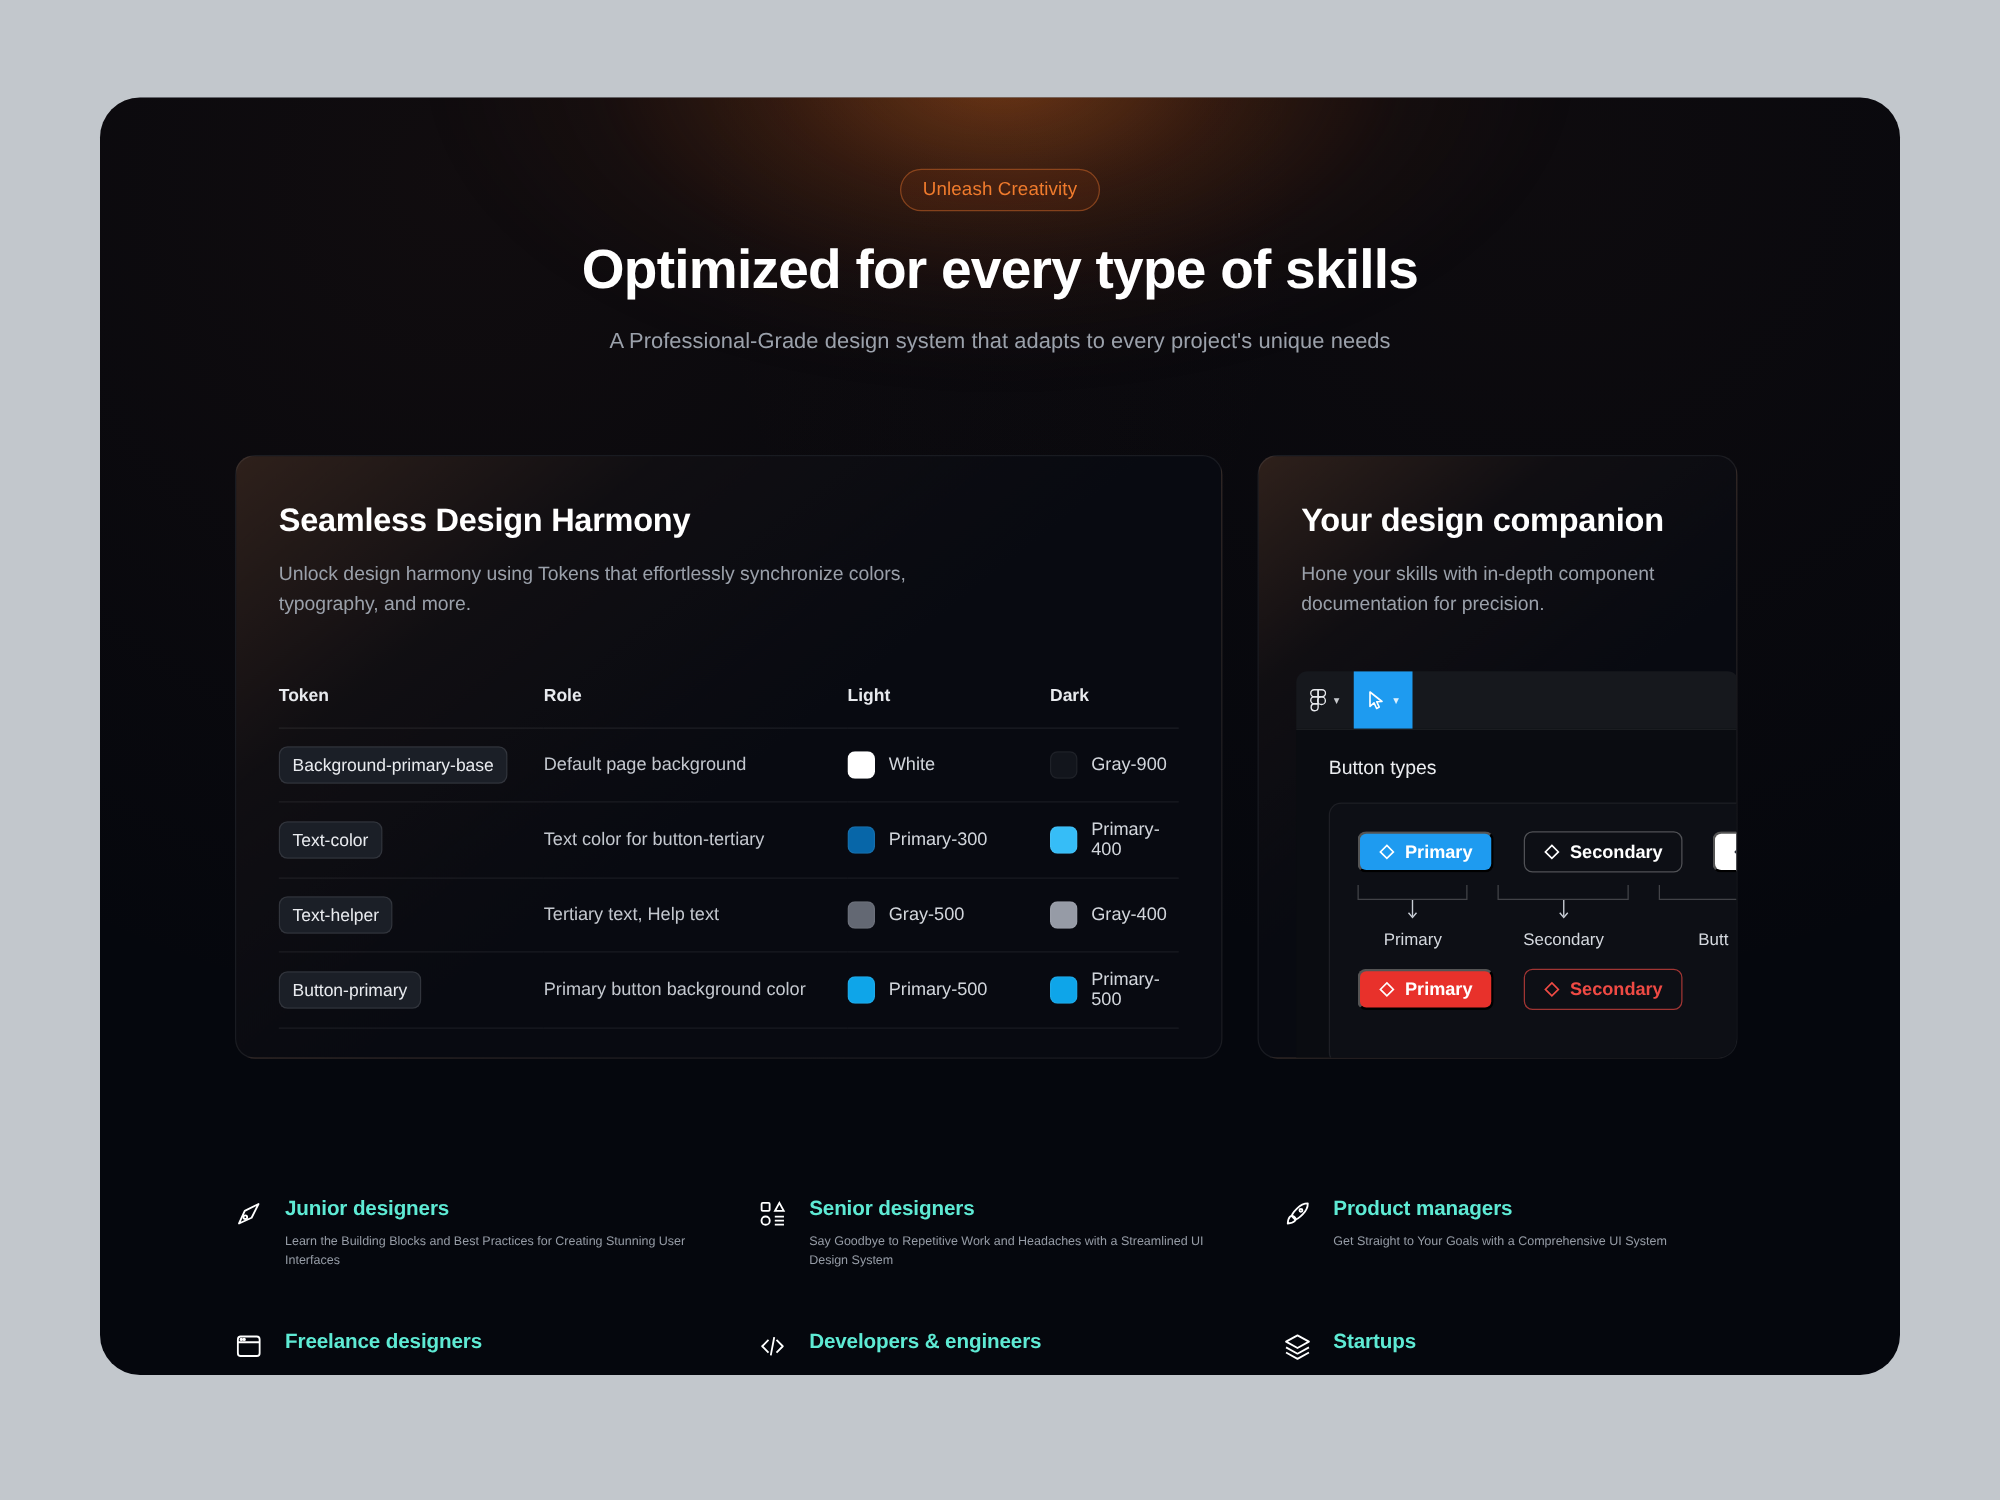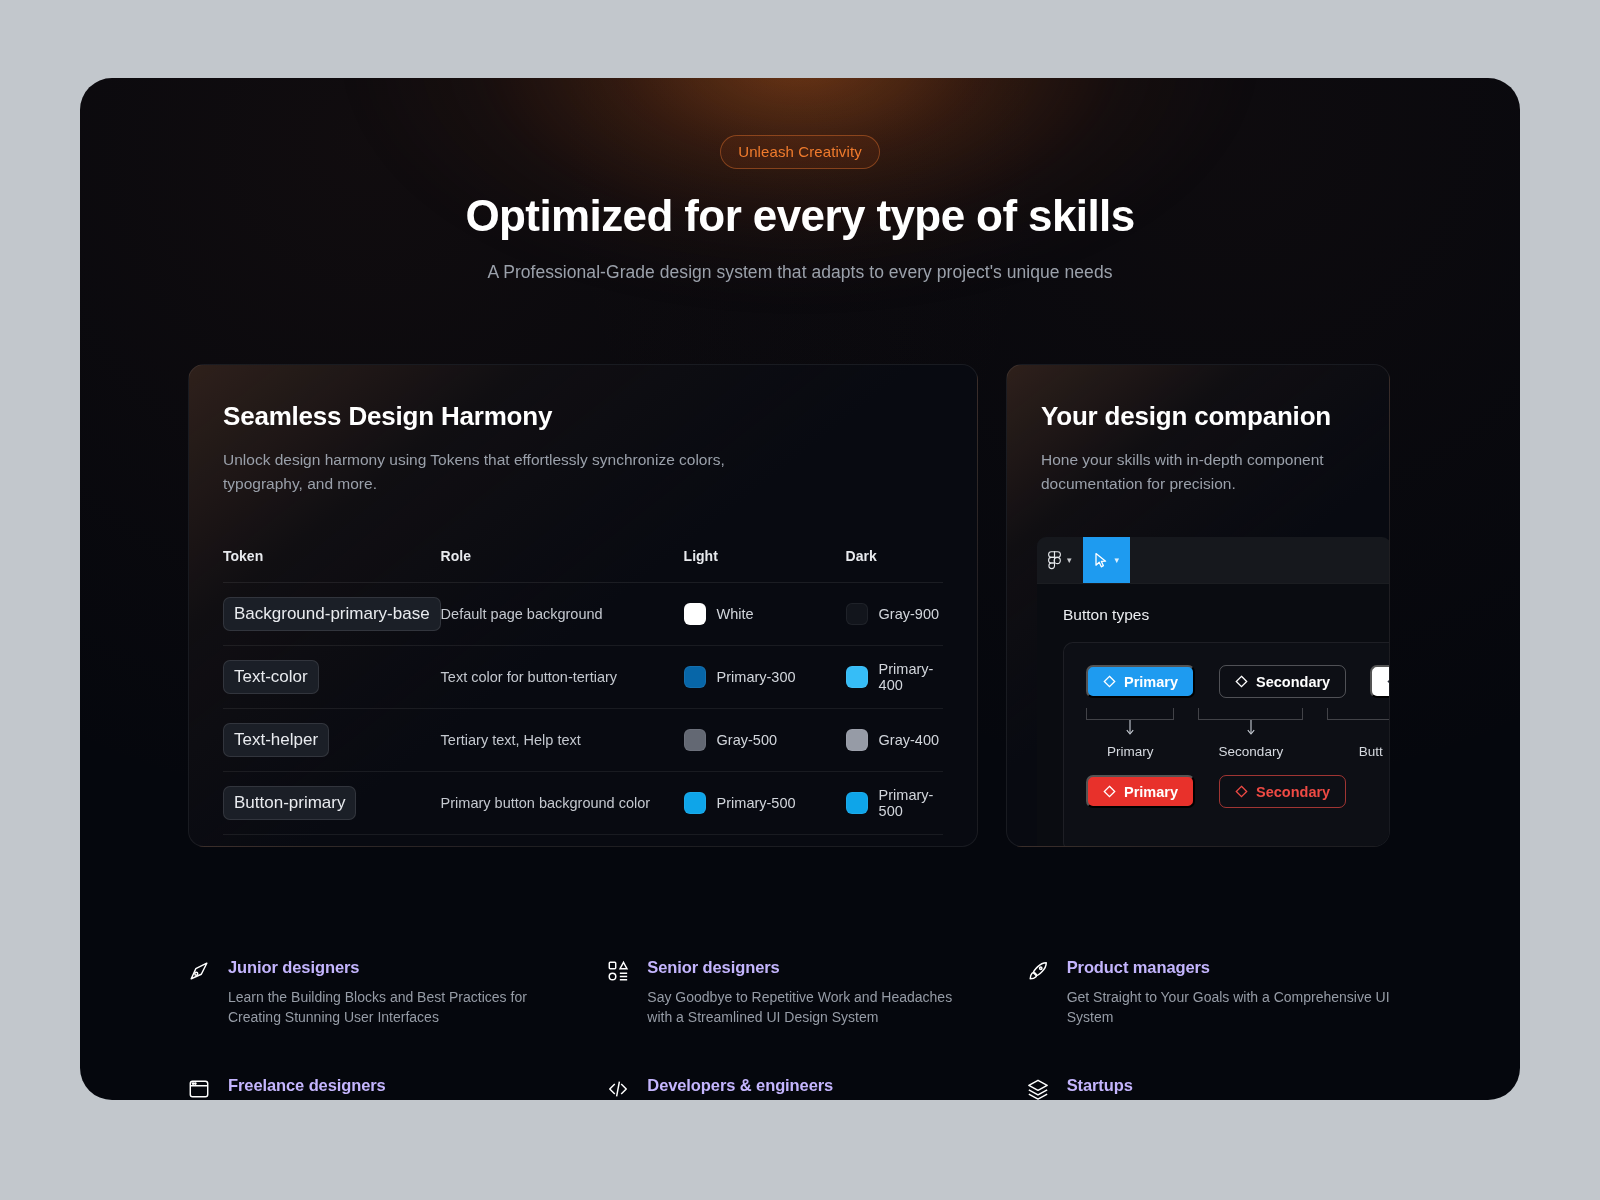--- a/index.html
+++ b/index.html
@@ -133,21 +133,21 @@
   .col-light { width: 162px; }
   .col-dark  { width: auto; }
 
   .chip {
     display: inline-block;
     padding: 6px 10px;
     border-radius: 7px;
     background: #1b1f27;
     border: 1px solid rgba(255,255,255,0.10);
     color: #e9ebef;
-    font-size: 17px;
+    font-size: 14px;
     white-space: nowrap;
   }
   .role { color: #c4c8cf; font-size: 14.5px; }
   .swatch-cell { display: flex; align-items: center; gap: 11px; }
   .swatch {
     width: 22px; height: 22px;
     border-radius: 6px;
     flex: 0 0 auto;
     border: 1px solid rgba(255,255,255,0.06);
   }
@@ -232,22 +232,22 @@
     position: absolute;
     left: 108px; top: 880px;
     width: 1230px;
     display: grid;
     grid-template-columns: 1fr 1fr 1fr;
     column-gap: 28px;
     row-gap: 48px;
   }
   .persona { display: flex; gap: 16px; }
   .persona .p-icon { width: 24px; flex: 0 0 24px; padding-top: 2px; color: #ffffff; }
-  .persona h4 { font-size: 16.5px; font-weight: 600; color: #c4b5fd; letter-spacing: -0.1px; }
-  .persona p  { margin-top: 10px; font-size: 14px; line-height: 1.46; color: #969ca6; max-width: 330px; }
+  .persona h4 { font-size: 16.5px; font-weight: 600; color: #5eead4; letter-spacing: -0.1px; }
+  .persona p  { margin-top: 10px; font-size: 10px; line-height: 1.46; color: #969ca6; max-width: 330px; }
   svg { display: block; }
 </style>
 </head>
 <body>
 
 <div class="page">
   <div class="panel">
     <div class="panel-glow"></div>
     <div class="panel-noise"></div>
 

